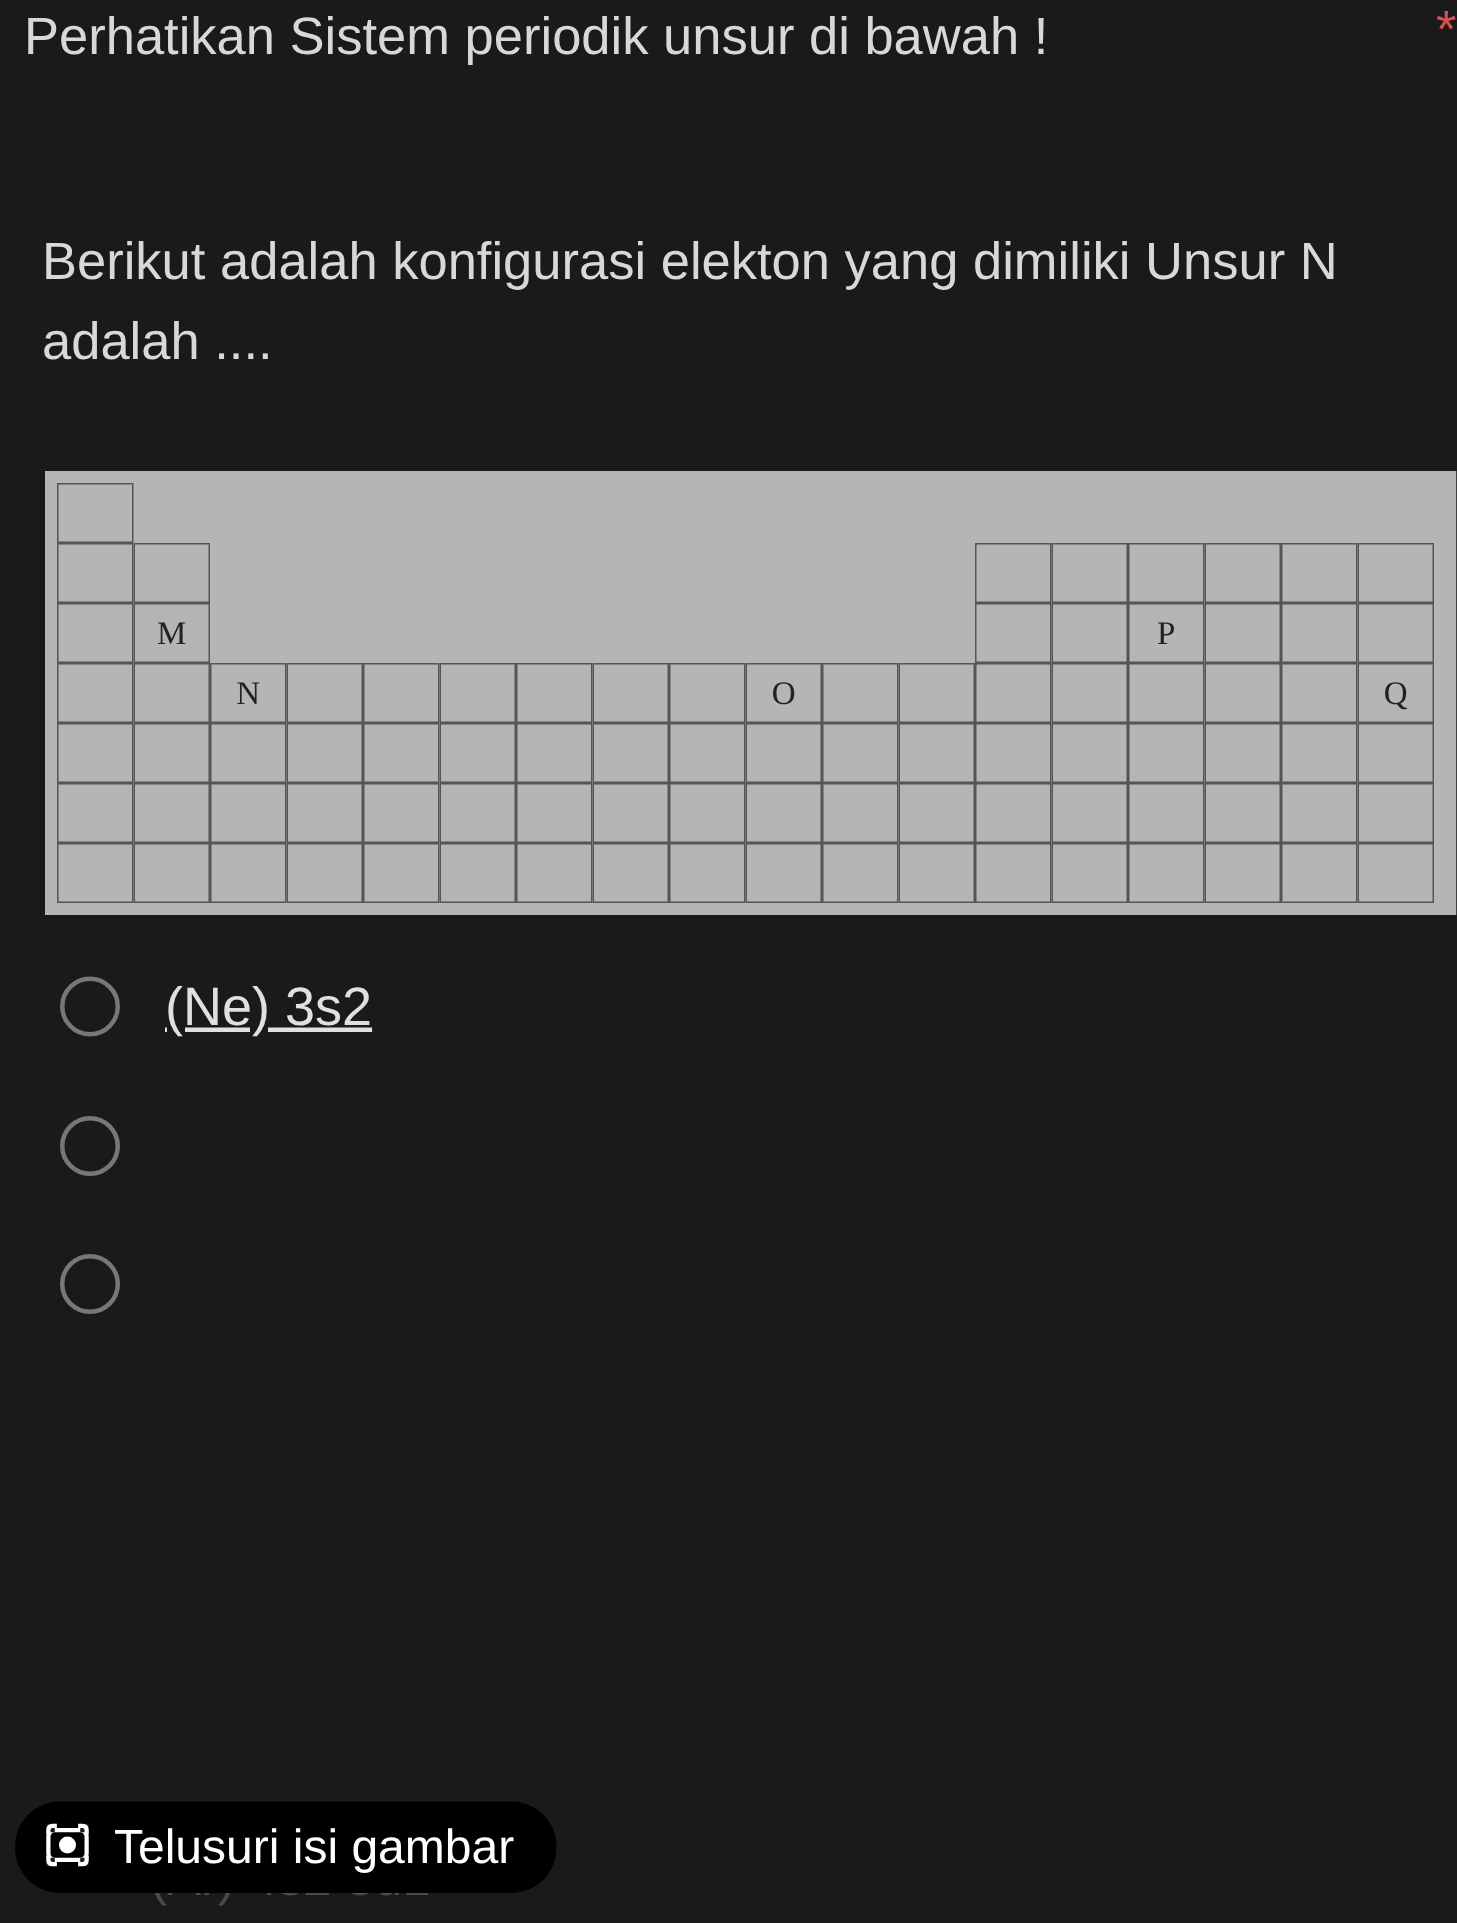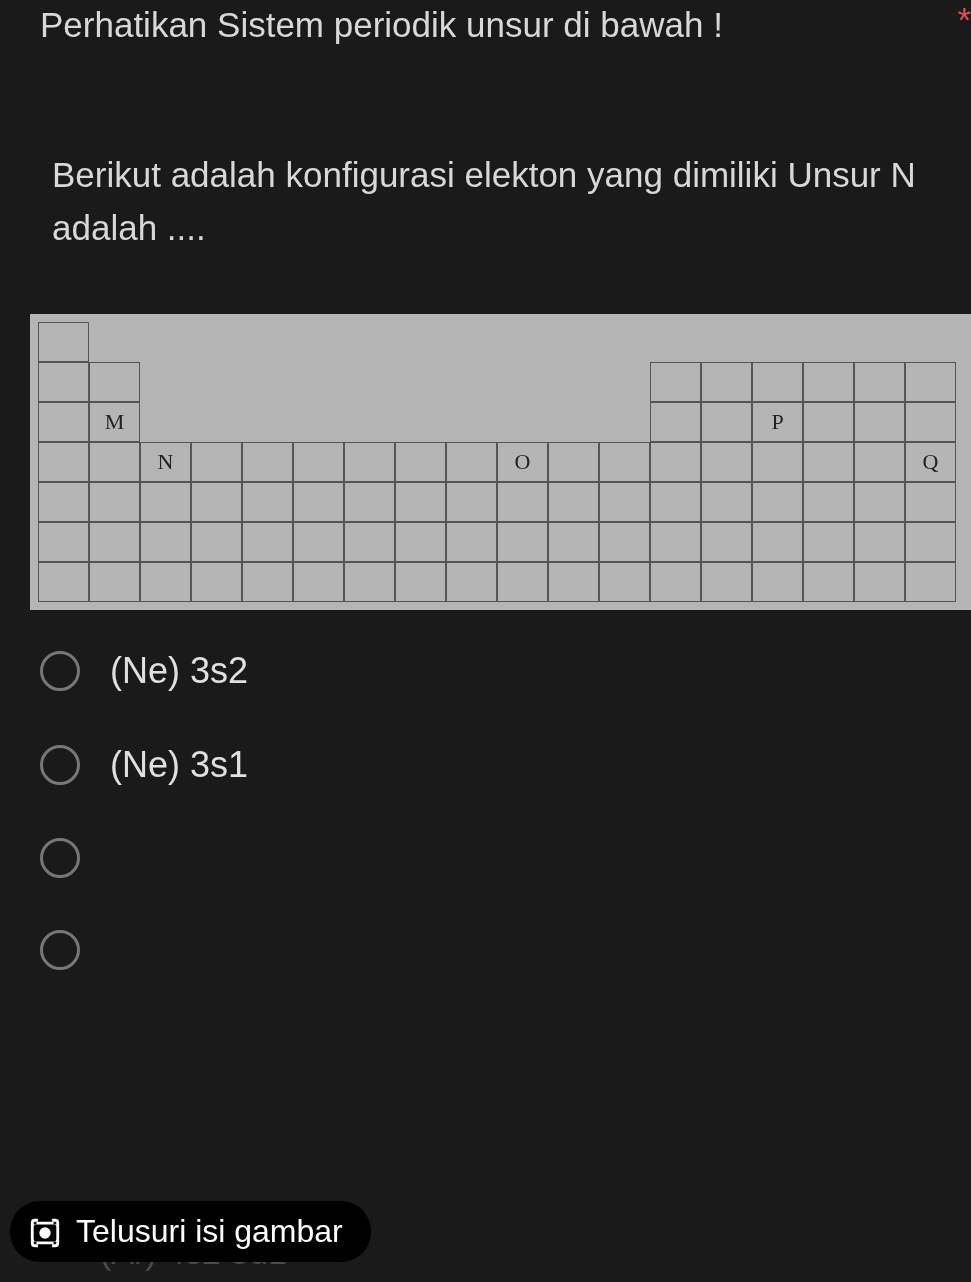--- a/index.html
+++ b/index.html
@@ -6,21 +6,21 @@
   body {
     background: #1a1a1a;
     color: #e0e0e0;
     font-family: Arial, sans-serif;
     width: 971px;
     height: 1282px;
     overflow: hidden;
     position: relative;
   }
   .question-area {
-    padding: 0 40px 0 40px;
+    padding: 0 40px 0 16px;
   }
   .q-line1 {
     font-size: 35px;
     color: #d8d8d8;
     line-height: 1.4;
     margin-top: 0;
   }
   .asterisk {
     color: #d85050;
     position: absolute;
@@ -58,20 +58,21 @@
     font-family: "Times New Roman", serif;
   }
   .empty { border: none; background: transparent; }
   .options {
     padding: 40px 40px 0 40px;
   }
   .option {
     display: flex;
     align-items: center;
     margin-bottom: 52px;
+    text-decoration: underline;
   }
   .radio {
     width: 40px;
     height: 40px;
     border: 3px solid #777;
     border-radius: 50%;
     flex-shrink: 0;
   }
   .opt-label {
     font-size: 36px;
@@ -79,21 +80,21 @@
     margin-left: 30px;
   }
   .search-bar {
     position: absolute;
     left: 10px;
     bottom: 20px;
     background: #000;
     border-radius: 30px;
     padding: 12px 28px 12px 18px;
     display: flex;
-    align-items: flex-end;
+    align-items: flex-start;
   }
   .lens-icon {
     width: 34px;
     height: 34px;
     margin-right: 14px;
     position: relative;
   }
   .lens-icon svg { width: 34px; height: 34px; }
   .search-text {
     color: #fff;
@@ -245,24 +246,20 @@
       <div class="cell"></div>
       <div class="cell"></div>
       <div class="cell"></div>
     </div>
 </div>
 
 <div class="options">
   <div class="option">
     <div class="radio"></div>
     <div class="opt-label">(Ne) 3s2</div>
-  </div>
-  <div class="option">
-    <div class="radio"></div>
-    <div class="opt-label">(Ne) 3s1</div>
   </div>
   <div class="option">
     <div class="radio"></div>
   </div>
   <div class="option">
     <div class="radio"></div>
   </div>
 </div>
 
 <div class="ghost-text">(Ar) 4s2 3d1</div>

